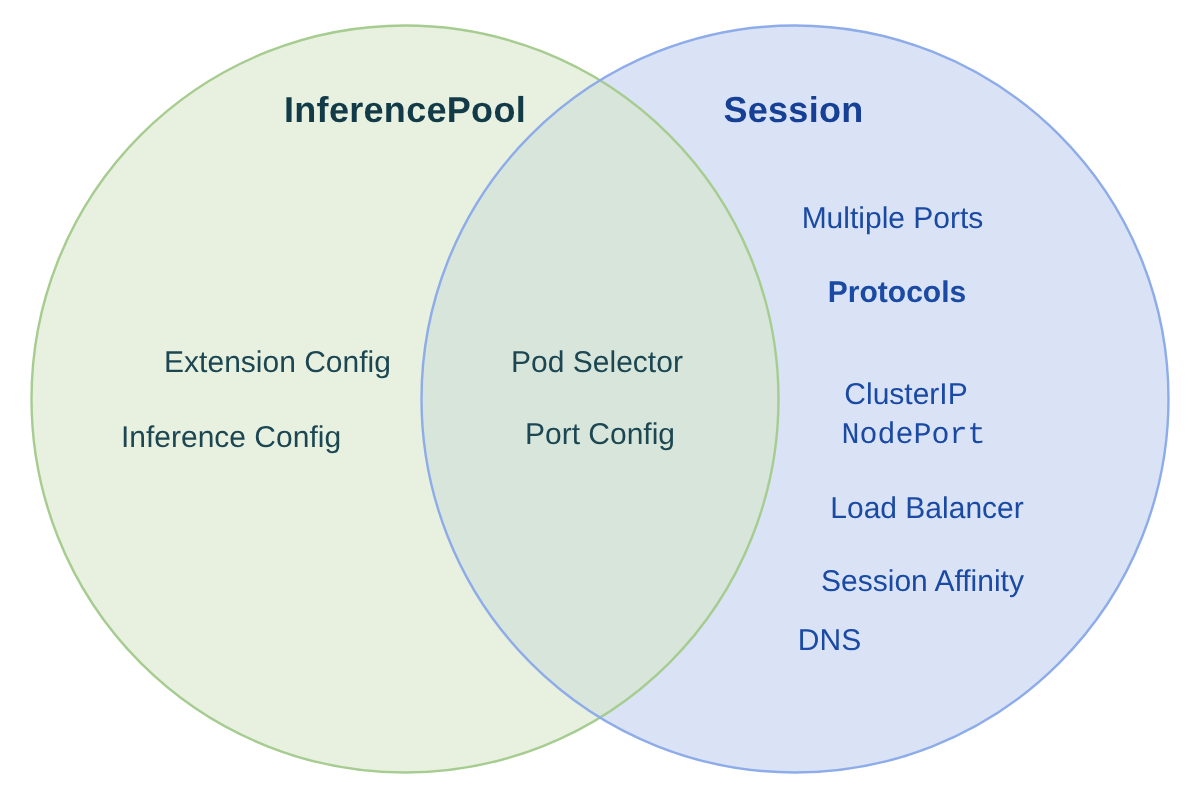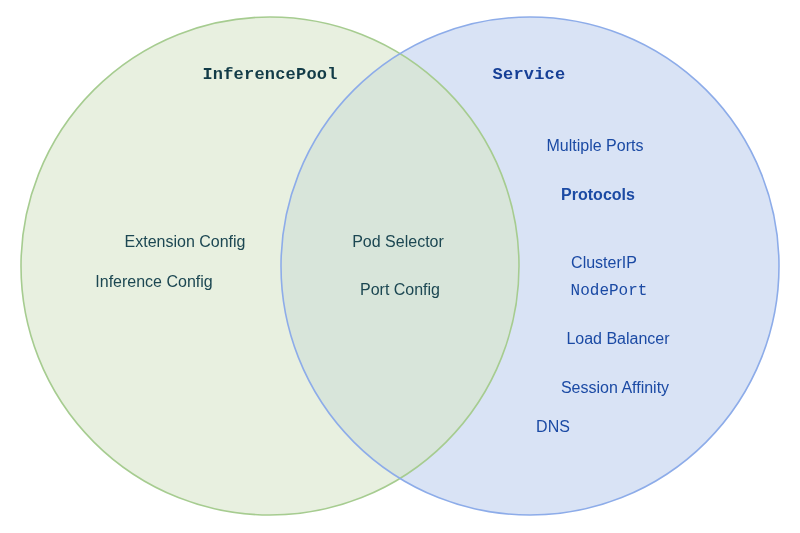--- a/index.html
+++ b/index.html
@@ -25,24 +25,24 @@
   .venn-svg{position:absolute;left:0;top:0;width:800px;height:533px;}
   .circle-left-fill{fill:var(--green_fill);}
   .circle-right-fill{fill:var(--blue_fill);}
   .overlap-fill{fill:var(--overlap_fill);}
   .circle-left-stroke{fill:none;stroke:var(--green_stroke);stroke-width:1.6;}
   .circle-right-stroke{fill:none;stroke:var(--blue_stroke);stroke-width:1.6;}
   .label{
     position:absolute;
     transform:translate(-50%,-50%);
     white-space:nowrap;
-    font-size:16px;
+    font-size:20px;
     line-height:1;
   }
-  .title{font-size:17px;font-weight:700;letter-spacing:0.2px;font-family:Liberation Mono, monospace;}
+  .title{font-size:24px;font-weight:700;letter-spacing:0.2px;}
   .teal{color:var(--teal_text);}
   .teal-title{color:var(--teal_title);}
   .blue{color:var(--blue_text);}
   .blue-title{color:var(--blue_title);}
 </style>
 </head>
 <body>
 
 <div class="stage">
 
@@ -53,24 +53,24 @@
         </clipPath>
     </defs>
     <circle class="circle-left-fill" cx="270" cy="266" r="249"></circle>
     <circle class="circle-right-fill" cx="530" cy="266" r="249"></circle>
     <circle class="overlap-fill" cx="530" cy="266" r="249" clip-path="url(#clipLeft)"></circle>
     <circle class="circle-left-stroke" cx="270" cy="266" r="249"></circle>
     <circle class="circle-right-stroke" cx="530" cy="266" r="249"></circle>
   </svg>
 
   <div class="label title teal-title" style="left:270px;top:74px;">InferencePool</div>
-  <div class="label title blue-title" style="left:529px;top:74px;">Service</div>
+  <div class="label title blue-title" style="left:529px;top:74px;">Session</div>
 
   <div class="label teal" style="left:156px;top:242px;margin-left:29px;">Extension Config</div>
-  <div class="label teal" style="left:154px;top:282px;">Inference Config</div>
+  <div class="label teal" style="left:154px;top:292px;">Inference Config</div>
 
   <div class="label teal" style="left:400px;top:290px;">Port Config</div>
   <div class="label teal" style="left:398px;top:242px;">Pod Selector</div>
 
   <div class="label blue" style="left:595px;top:146px;">Multiple Ports</div>
   <div class="label blue" style="left:598px;top:195px;font-weight:bold;">Protocols</div>
   <div class="label blue" style="left:604px;top:243px;margin-top:20px;">ClusterIP</div>
   <div class="label blue" style="left:609px;top:291px;font-family:Liberation Mono, monospace;">NodePort</div>
   <div class="label blue" style="left:618px;top:339px;">Load Balancer</div>
   <div class="label blue" style="left:615px;top:388px;">Session Affinity</div>

